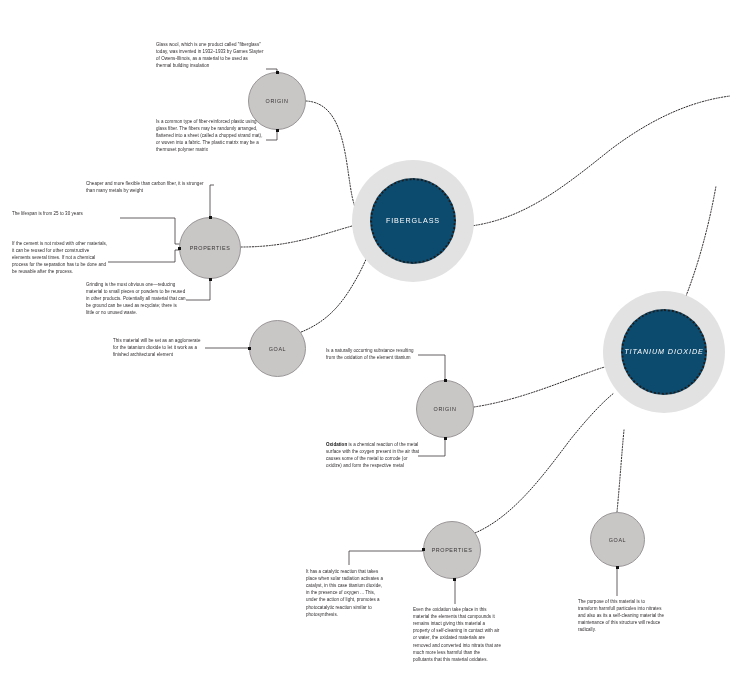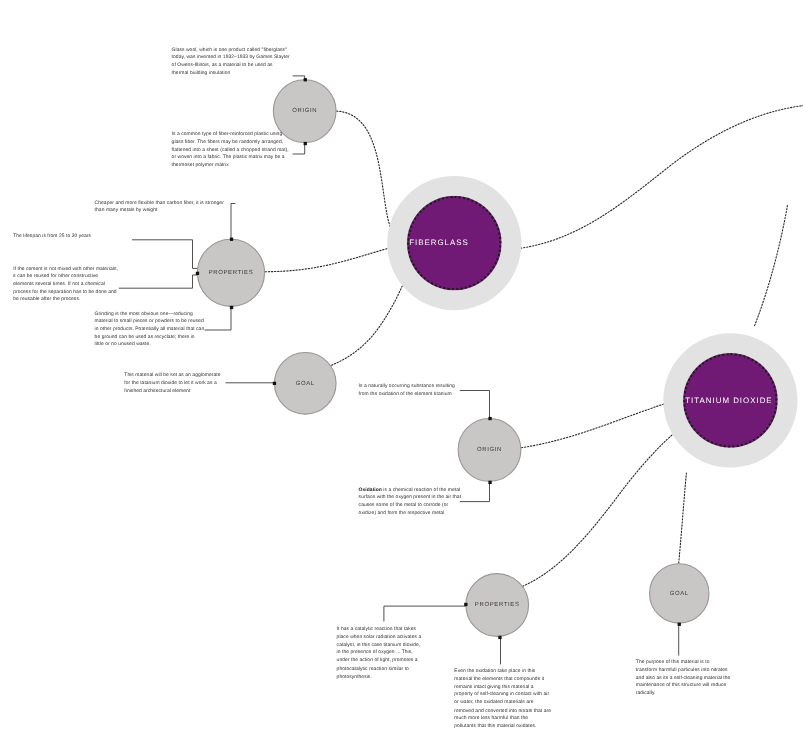--- a/index.html
+++ b/index.html
@@ -12,23 +12,23 @@
     overflow:hidden;
     -webkit-font-smoothing:antialiased;
   }
   #canvas{position:absolute;inset:0;width:730px;height:678px;}
   svg.edges{position:absolute;left:0;top:0;width:730px;height:678px;pointer-events:none;}
 
   
   .hub{position:absolute;border-radius:50%;background:#e2e2e2;}
   .hub .core{
     position:absolute;border-radius:50%;
-    background:#701a75;
+    background:#0c4a6e;
     border:2px dotted #1c1c1c;
-    display:flex;align-items:center;
+    display:flex;align-items:center;justify-content:center;
     box-sizing:border-box;
   }
   .hub .core span{
     color:#ffffff;
     letter-spacing:.9px;
     font-size:7.2px;
     text-align:center;
     line-height:1.2;
     white-space:nowrap;
   }
@@ -98,21 +98,21 @@
     <path d="M617,512 C620,480 622,450 624,430" fill="none" stroke="#2a2626" stroke-width="1" stroke-dasharray="1.2 1.6" stroke-linecap="round"></path>
     <path d="M686,296 C700,260 710,220 716,186" fill="none" stroke="#2a2626" stroke-width="1" stroke-dasharray="1.2 1.6" stroke-linecap="round"></path>
   </svg>
 
   <div class="hub" style="left:352px;top:160px;width:122px;height:122px;">
     <div class="core" style="left:18px;top:18px;width:86px;height:86px;">
       <span>FIBERGLASS</span>
     </div>
   </div>
 
-  <div class="hub" style="left:603px;top:303px;width:122px;height:122px;">
+  <div class="hub" style="left:603px;top:291px;width:122px;height:122px;font-style:italic;">
     <div class="core" style="left:18px;top:18px;width:86px;height:86px;">
       <span>TITANIUM DIOXIDE</span>
     </div>
   </div>
 
   <div class="node" style="left:248px;top:72px;width:58px;height:58px;">
     <span>ORIGIN</span>
     <i class="handle" style="left:27px;top:-2px;"></i>
     <i class="handle" style="left:27px;top:56px;"></i>
   </div>

